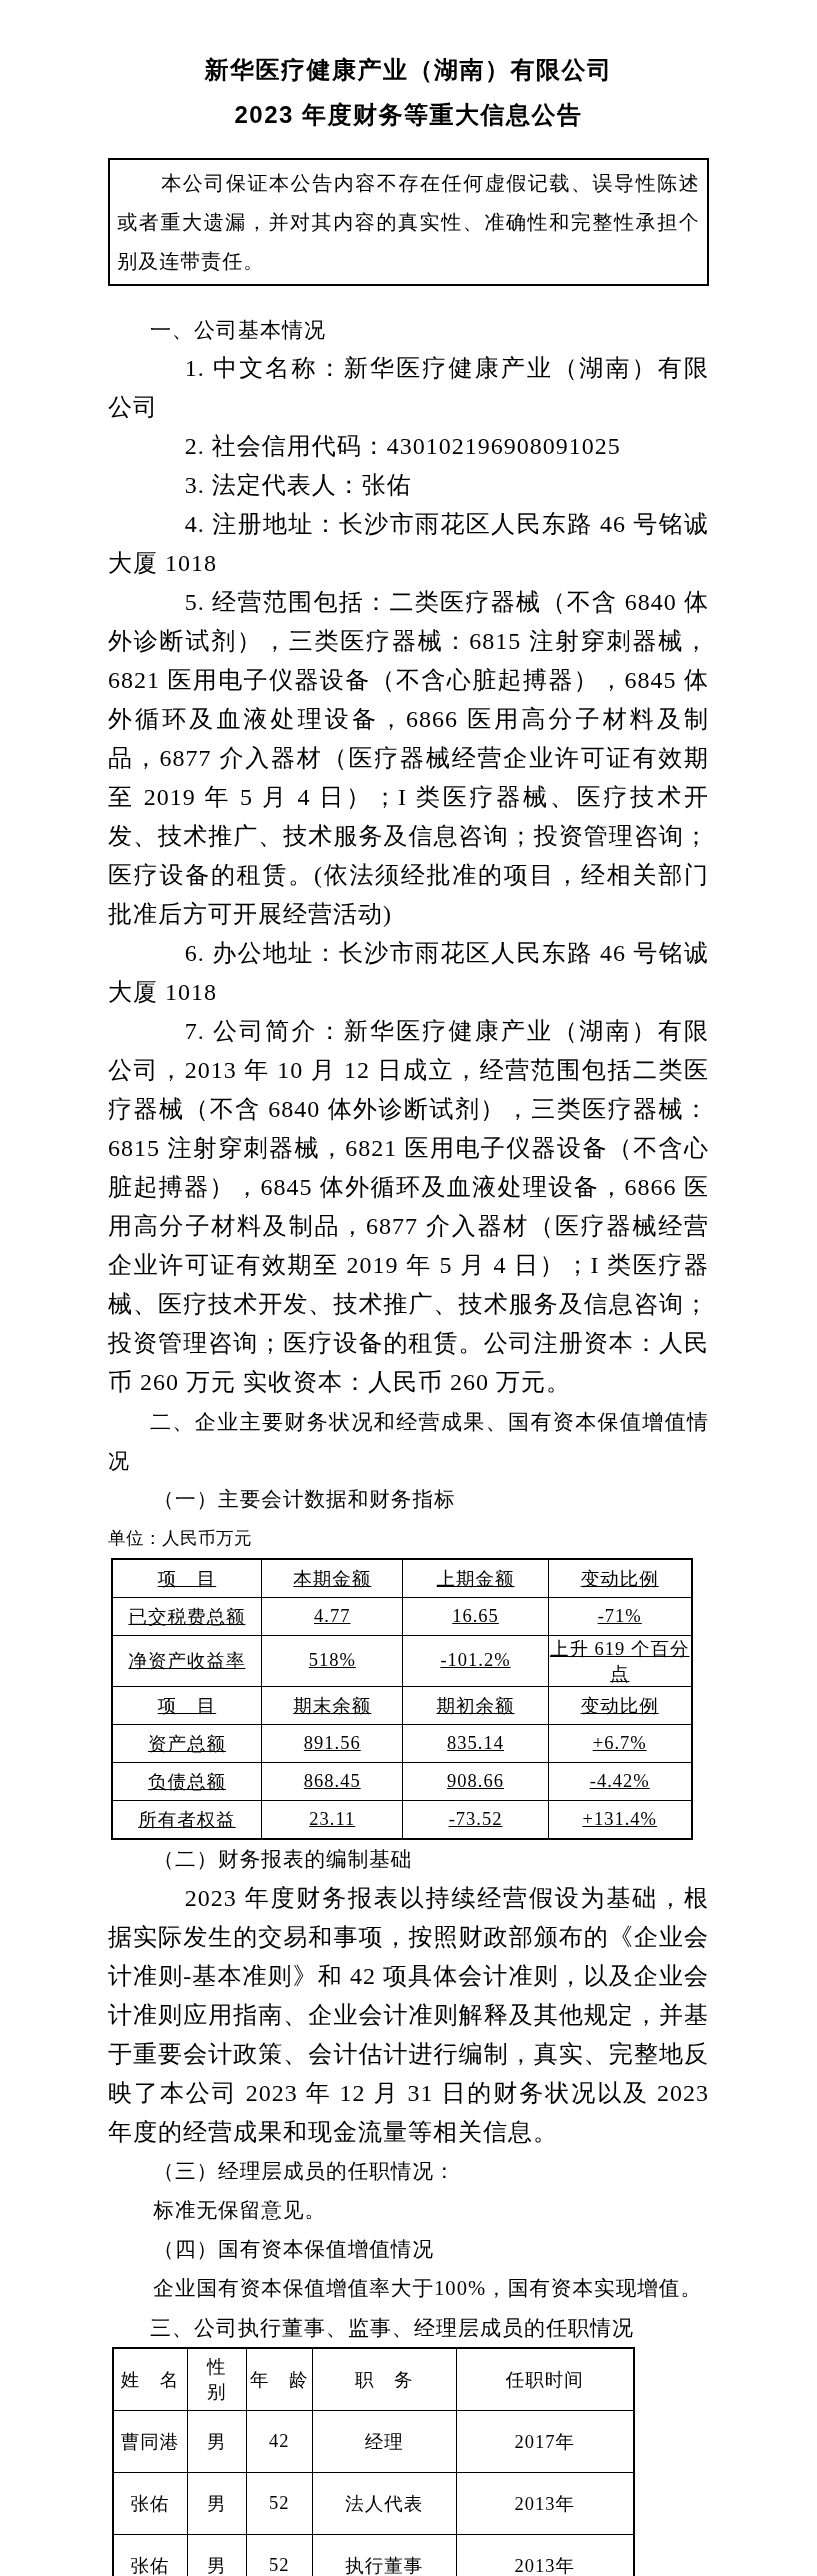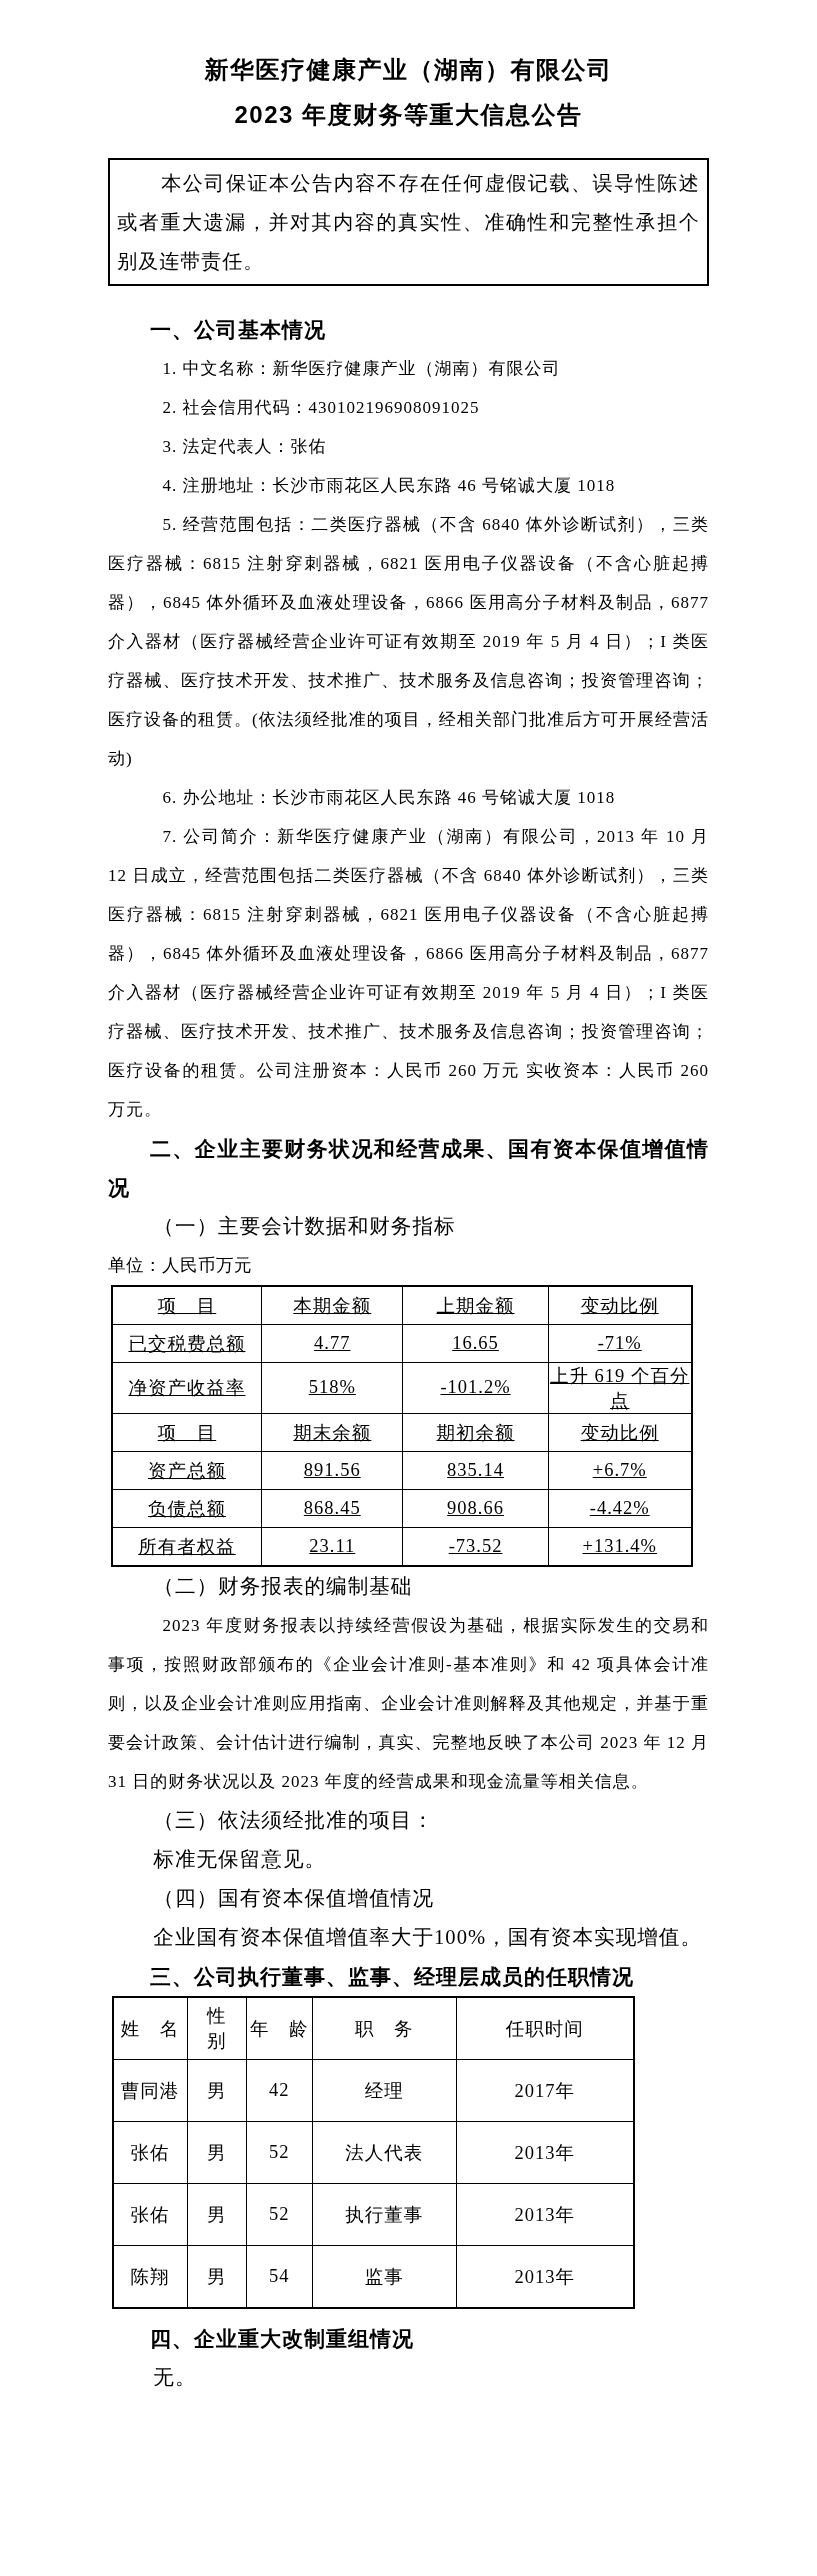--- a/index.html
+++ b/index.html
@@ -6,27 +6,27 @@
   body{width:818px;height:3846px;overflow:hidden;color:#000;
        font-family:"Liberation Serif","DejaVu Serif",serif;}
   .doc{box-sizing:border-box;width:818px;height:3846px;
        padding:47px 109px 10.3px 108px;}
   .title-line{font-family:"Liberation Sans","DejaVu Sans",sans-serif;
        font-weight:bold;font-size:24px;line-height:45px;text-align:center;
        letter-spacing:1.5px;}
   .disclaimer-box{margin-top:20.6px;border:2.1px solid #000;padding:4.1px 7.2px 3.1px;}
   .disclaimer-box p{margin:0;font-size:20px;line-height:39px;
        text-indent:2.2em;text-align:justify;letter-spacing:1px;}
-  .h1{font-family:"Liberation Sans","DejaVu Sans",sans-serif;font-weight:bold;
+  .h1{font-family:"Liberation Sans","DejaVu Sans",sans-serif;font-weight:normal;
        font-size:21px;line-height:39px;text-indent:2em;letter-spacing:1px;
        margin:0;text-align:justify;}
   .h1.first{margin-top:24px;}
   .sub{font-size:20.6px;line-height:39px;text-indent:2.2em;margin:0;
        letter-spacing:1px;text-align:justify;}
-  .para{font-size:17px;line-height:39px;text-indent:3.2em;margin:0;
+  .para{font-size:24px;line-height:39px;text-indent:3.2em;margin:0;
        letter-spacing:1px;text-align:justify;}
   .unit{font-size:17.5px;line-height:39px;margin:0;text-align:left;
        letter-spacing:0.5px;}
   table{border-collapse:collapse;table-layout:fixed;}
   table.fin{width:582px;margin-left:2.6px;border:2.1px solid #000;}
   table.fin td{border:1.5px solid #000;height:37px;text-align:center;
        vertical-align:middle;font-size:18.5px;padding:0;letter-spacing:1px;text-decoration:underline;}
   table.staff{width:523px;margin-left:3.6px;border:2.1px solid #000;}
   table.staff td{border:1.5px solid #000;height:61px;text-align:center;
        vertical-align:middle;font-size:18.5px;padding:0;letter-spacing:1px;}
@@ -104,21 +104,21 @@
       <td>所有者权益</td>
       <td>23.11</td>
       <td>-73.52</td>
       <td>+131.4%</td>
     </tr>
   </tbody>
     </table>
 
   <p class="sub">（二）财务报表的编制基础</p>
   <p class="para">2023 年度财务报表以持续经营假设为基础，根据实际发生的交易和事项，按照财政部颁布的《企业会计准则-基本准则》和 42 项具体会计准则，以及企业会计准则应用指南、企业会计准则解释及其他规定，并基于重要会计政策、会计估计进行编制，真实、完整地反映了本公司 2023 年 12 月 31 日的财务状况以及 2023 年度的经营成果和现金流量等相关信息。</p>
-  <p class="sub">（三）依法须经批准的项目：</p>
+  <p class="sub">（三）经理层成员的任职情况：</p>
   <p class="sub">标准无保留意见。</p>
   <p class="sub">（四）国有资本保值增值情况</p>
   <p class="sub">企业国有资本保值增值率大于100%，国有资本实现增值。</p>
 
   <p class="h1">三、公司执行董事、监事、经理层成员的任职情况</p>
 
   <table class="staff">
     <colgroup>
       <col style="width:14.3%">
         <col style="width:11.4%">

